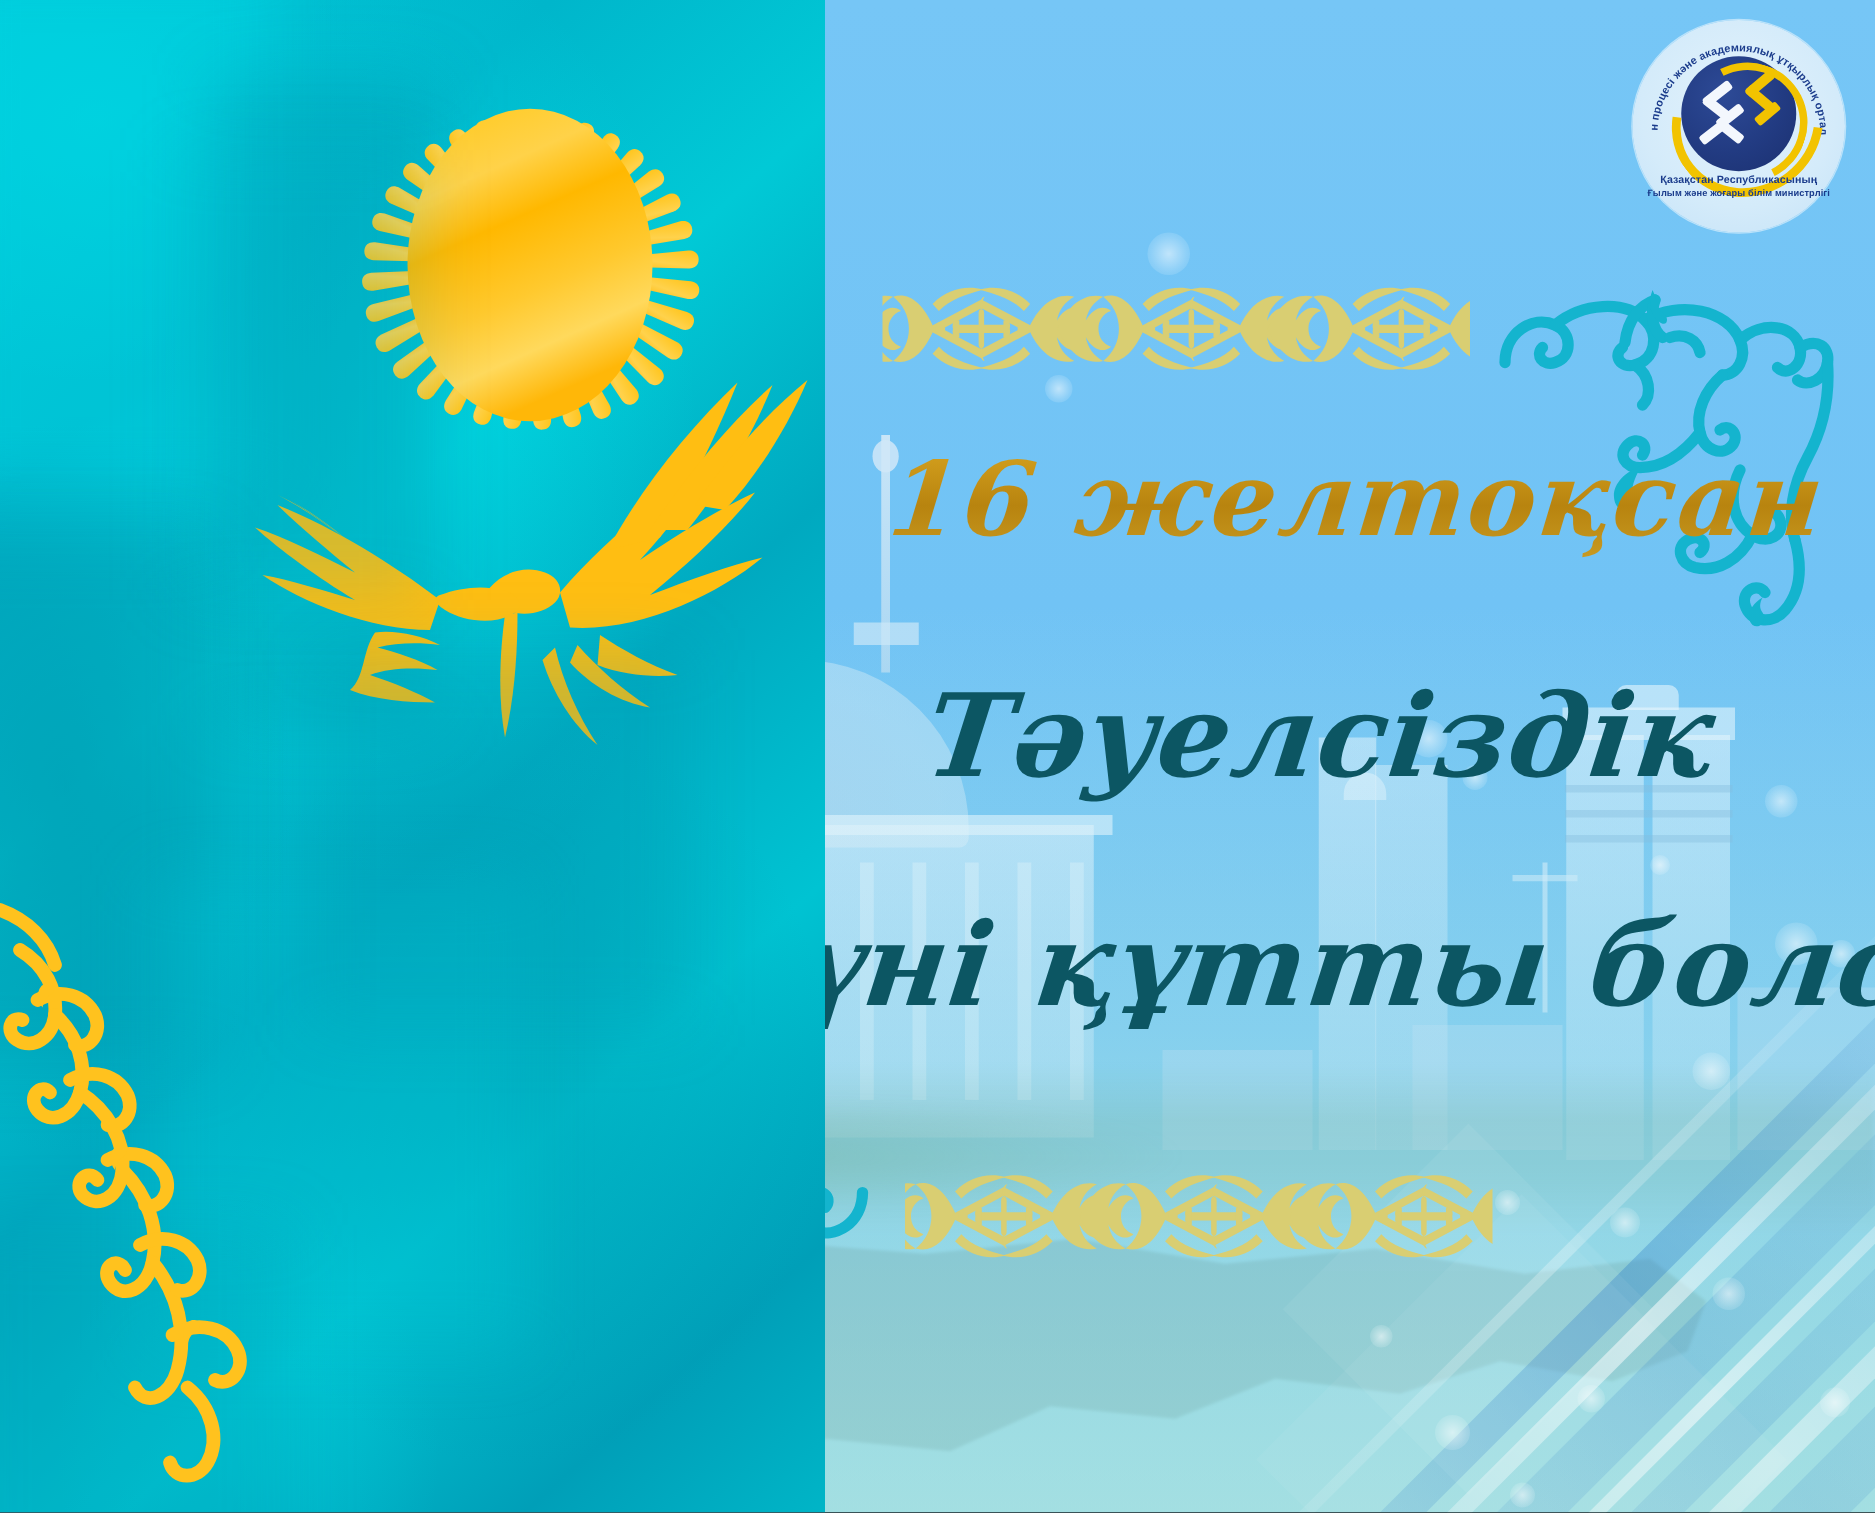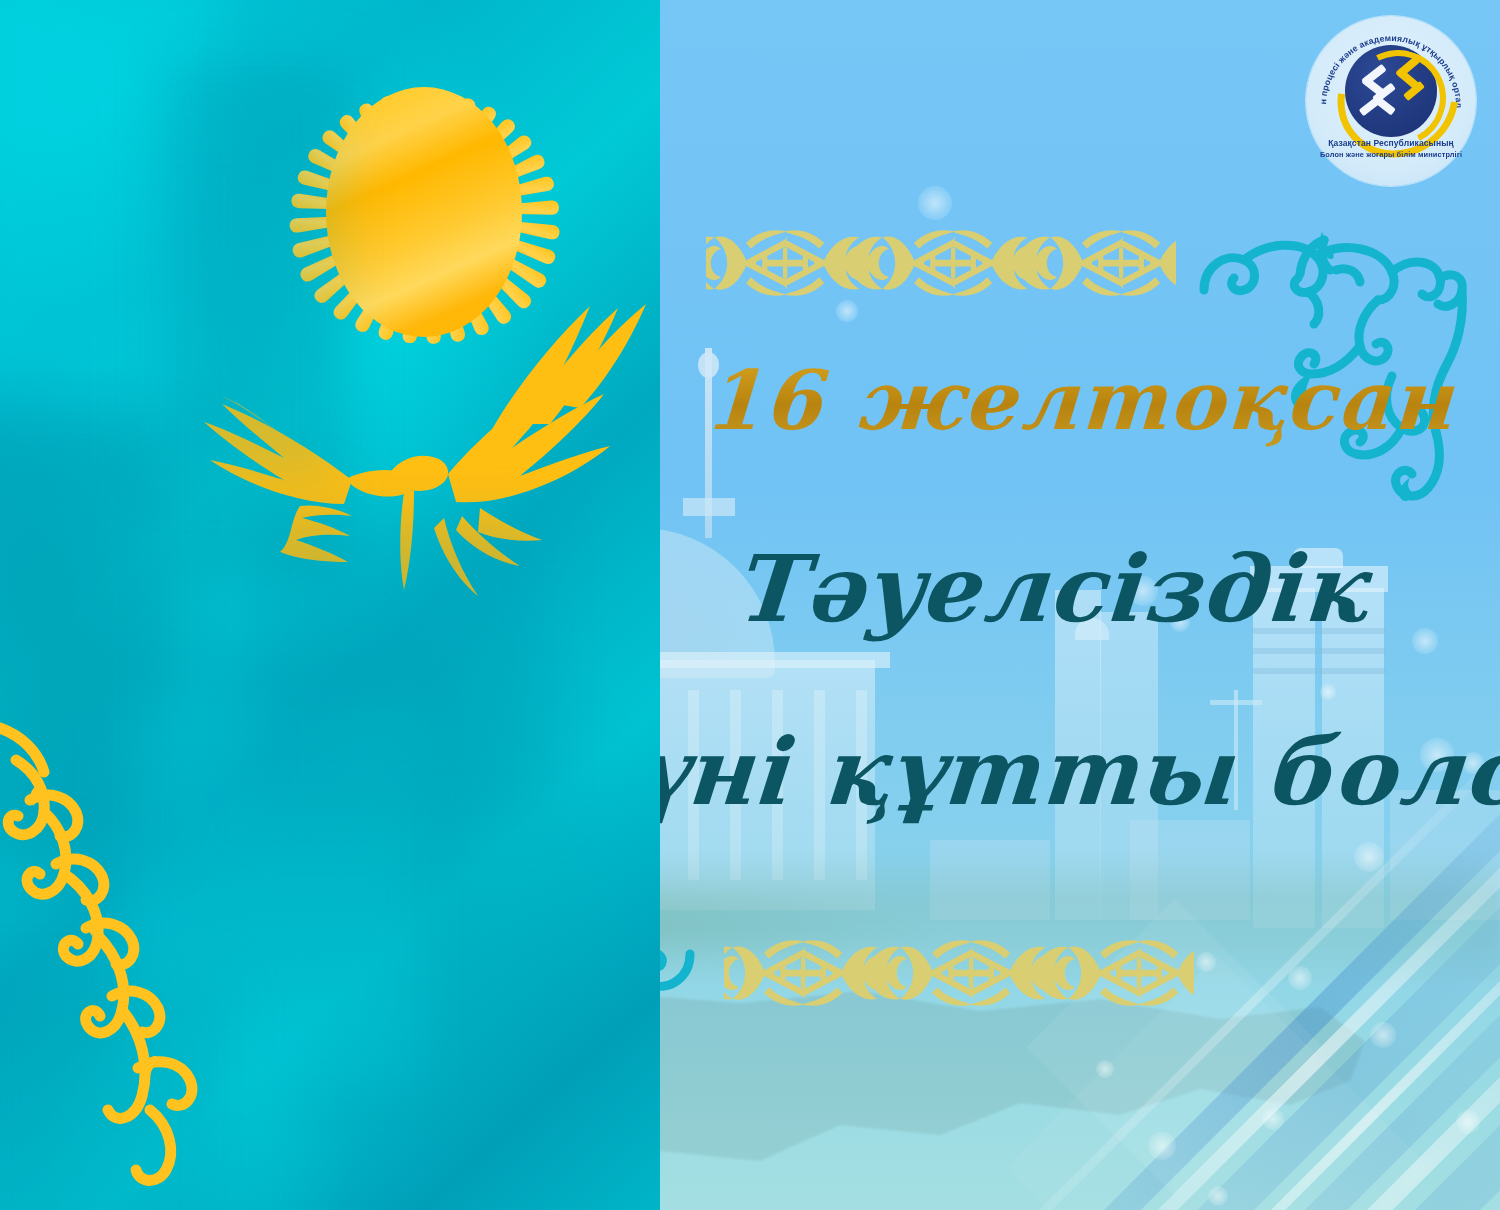--- a/index.html
+++ b/index.html
@@ -555,16 +555,16 @@
       <div class="logo-x" style="left:27px;top:56px;width:24px;height:8px;transform:rotate(38deg)"></div>
       <div class="logo-x" style="left:14px;top:58px;width:20px;height:8px;transform:rotate(-38deg)"></div>
       <div class="logo-y" style="left:50px;top:18px;width:26px;height:8px;transform:rotate(-40deg)"></div>
       <div class="logo-y" style="left:50px;top:30px;width:26px;height:8px;transform:rotate(40deg)"></div>
       <div class="logo-y" style="left:58px;top:42px;width:22px;height:8px;transform:rotate(-40deg)"></div>
     </div>
     <div id="logo-arc"></div>
     <div id="logo-arc2"></div>
 
     <div id="logo-line1">Қазақстан Республикасының</div>
-    <div id="logo-line2">Болон және жоғары білім министрлігі</div>
+    <div id="logo-line2">Ғылым және жоғары білім министрлігі</div>
   </div>
 
 </div>
 
 </body></html>

